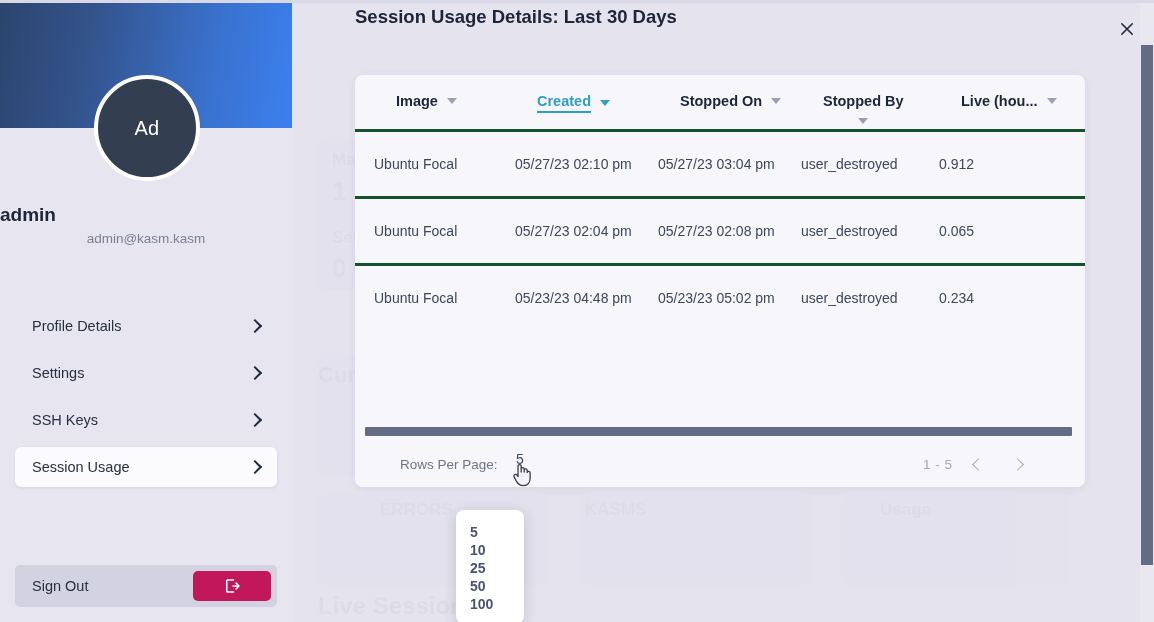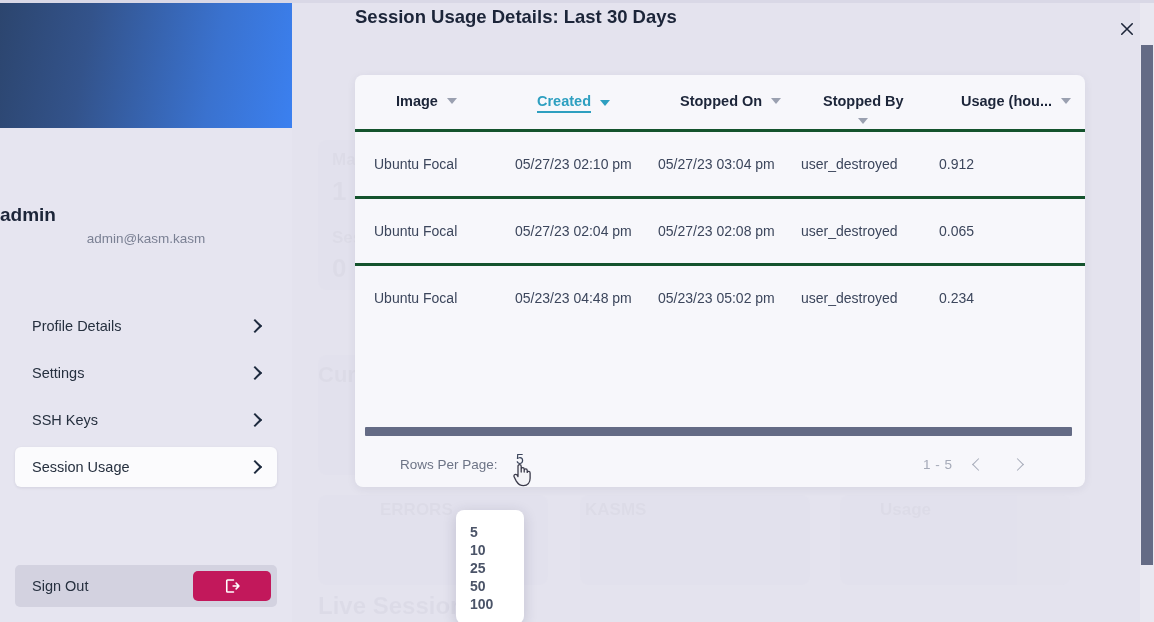--- a/index.html
+++ b/index.html
@@ -361,20 +361,23 @@
     <div class="ghost-text" style="left:380px; top:500px; font-size:17px;">ERRORS</div>
     <div class="ghost-text" style="left:585px; top:500px; font-size:17px;">KASMS</div>
     <div class="ghost-text" style="left:880px; top:500px; font-size:17px;">Usage</div>
     <div class="ghost-text" style="left:318px; top:592px; font-size:24px;">Live Sessions</div>
   </div>
 
   <div class="sidebar">
 
     <div class="sidebar-header"></div>
 
+    <div class="avatar">
+      <span>Ad</span>
+    </div>
 
     <div class="user-name">admin</div>
     <div class="user-email">admin@kasm.kasm</div>
 
     <div class="nav">
 
       <div class="nav-item">
         <span class="nav-label">Profile Details</span>
         <span class="chev-right"></span>
       </div>
@@ -434,21 +437,21 @@
         <span class="th-label">Stopped On</span>
         <span class="caret"></span>
       </div>
 
       <div class="th c3">
         <span class="th-label">Stopped By</span>
         <span class="caret"></span>
       </div>
 
       <div class="th c4">
-        <span class="th-label">Usage (hou...</span>
+        <span class="th-label">Live (hou...</span>
         <span class="caret"></span>
       </div>
 
     </div>
 
     <div class="tbody">
 
       <div class="tr">
         <span class="td c0">Ubuntu Focal</span>
         <span class="td c1">05/27/23 02:10 pm</span>

